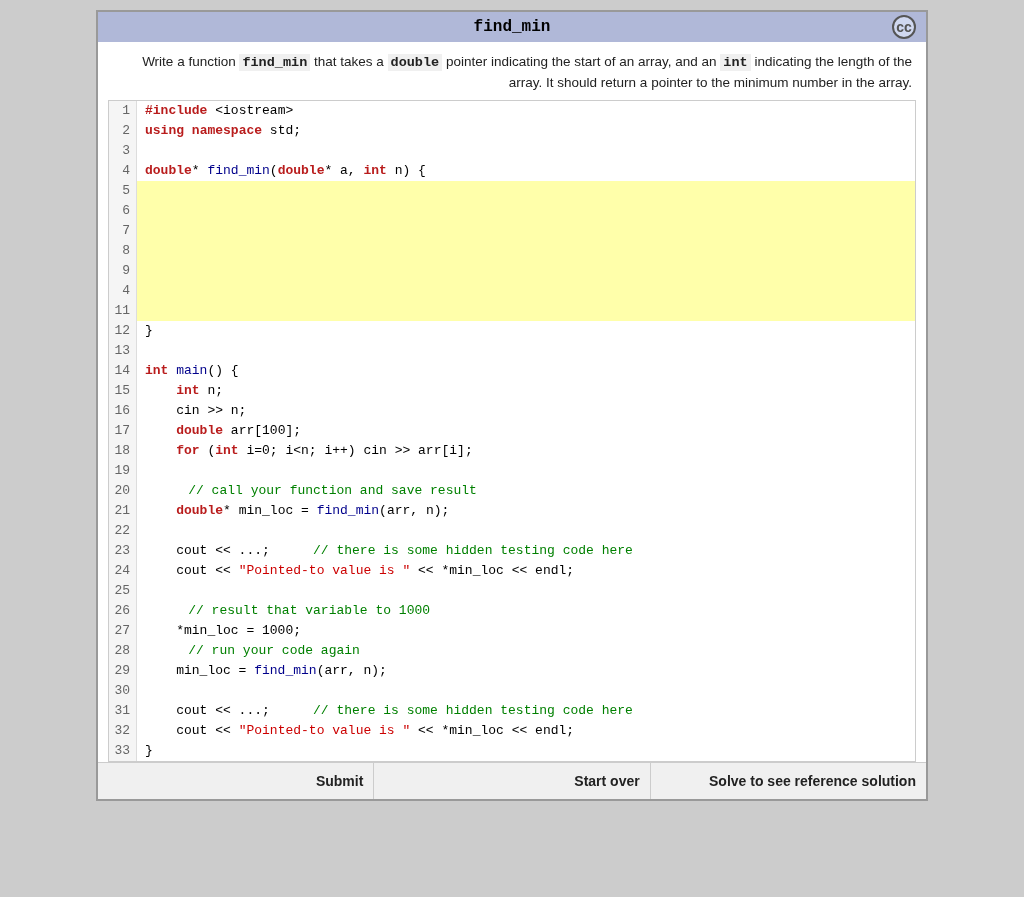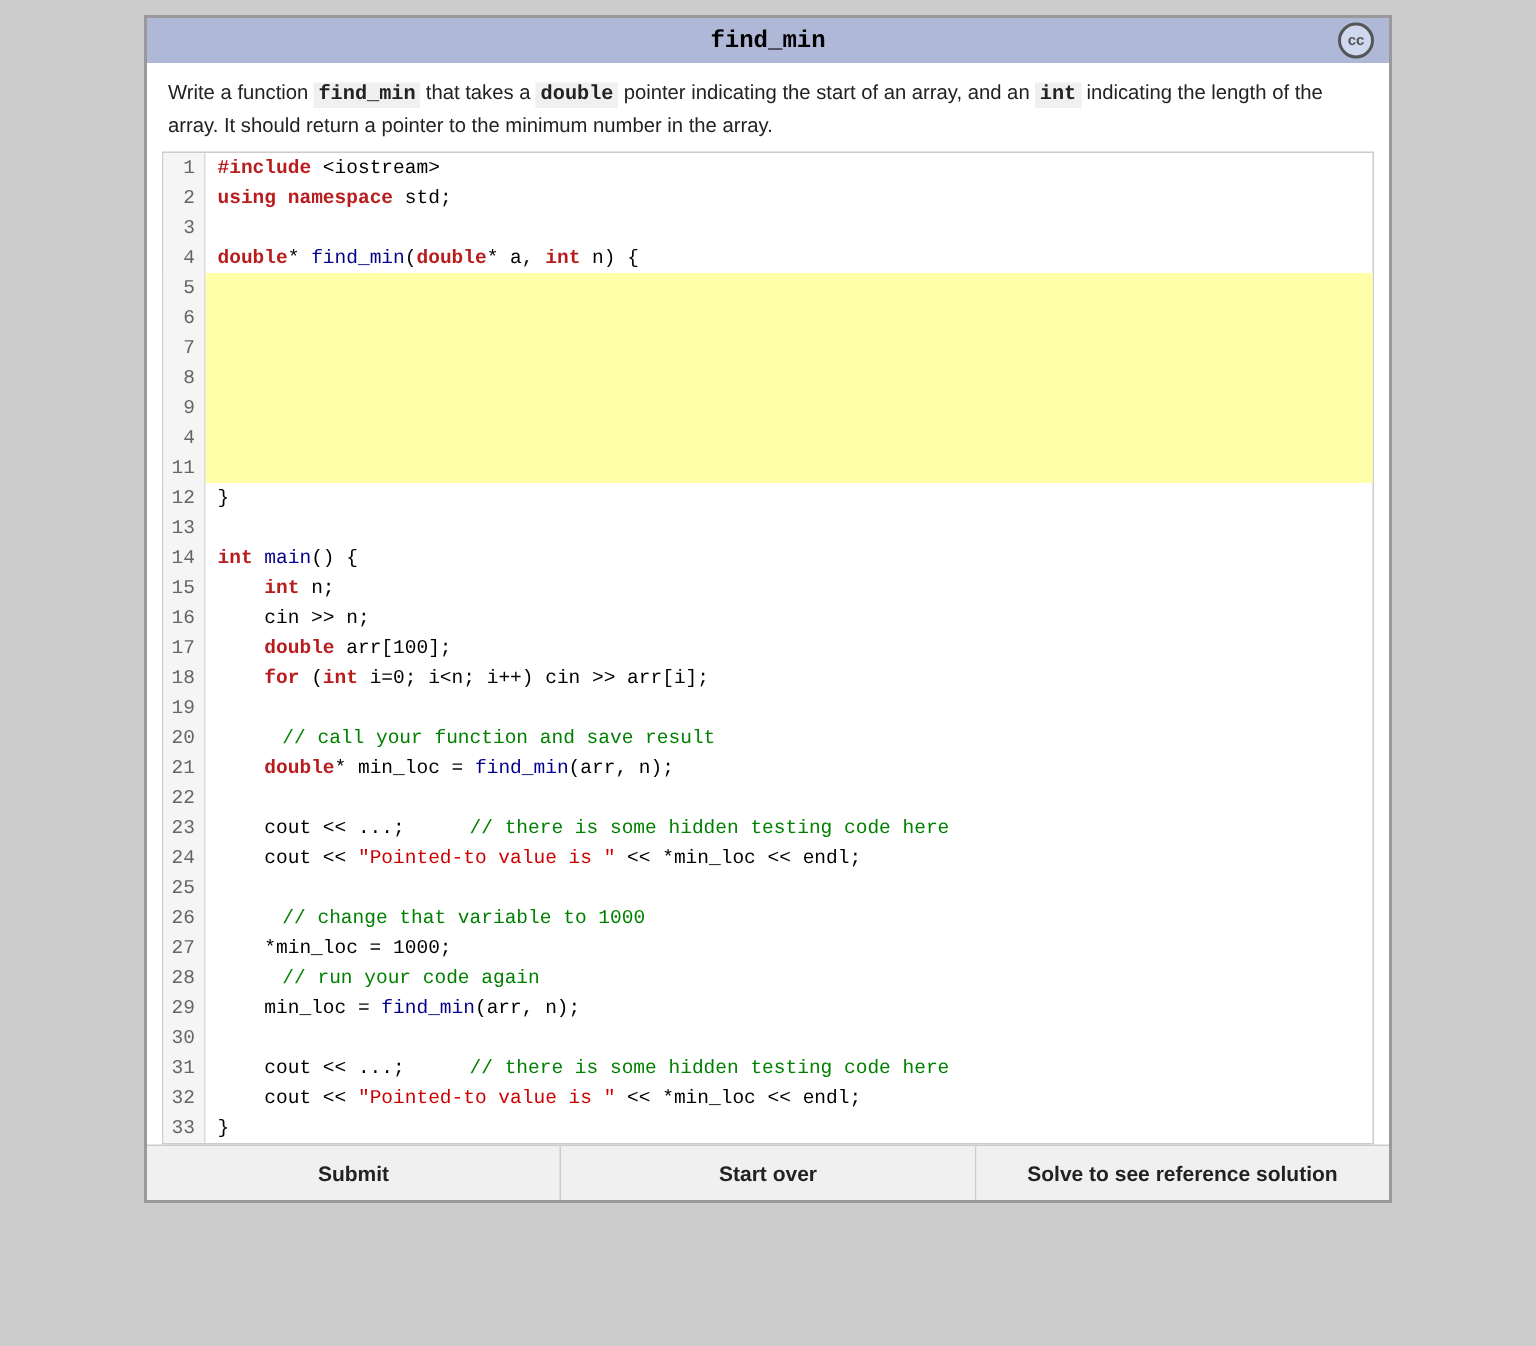--- a/index.html
+++ b/index.html
@@ -33,30 +33,31 @@
       right: 10px;
       top: 50%;
       transform: translateY(-50%);
       width: 24px;
       height: 24px;
       border: 2px solid #555;
       border-radius: 50%;
       display: flex;
       align-items: center;
       justify-content: center;
-      font-size: 10px;
+      font-size: 14px;
       font-weight: bold;
       color: #555;
       background: #d0d8f0;
     }
     .description {
       padding: 10px 14px 6px 14px;
       font-size: 13.5px;
       line-height: 1.5;
       color: #222;
+      text-align: right;
     }
     .description code, .desc-inline {
       font-family: 'Courier New', monospace;
       font-weight: bold;
       background: #f0f0f0;
       padding: 1px 3px;
     }
     .assumption {
       padding: 2px 14px 8px 14px;
       font-size: 13.5px;
@@ -98,21 +99,21 @@
     .str { color: #cc0000; }
     .comment { color: #008000; margin-left: 12px; }
     .footer {
       display: flex;
       border-top: 1px solid #ccc;
       margin-top: 0;
     }
     .footer-btn {
       flex: 1;
       padding: 10px;
-      text-align: center;
+      text-align: right;
       font-weight: bold;
       font-size: 14px;
       border: none;
       border-right: 1px solid #ccc;
       background: #f0f0f0;
       cursor: pointer;
       color: #222;
     }
     .footer-btn:last-child {
       border-right: none;
@@ -232,21 +233,21 @@
       <div class="code-line">
         <span class="line-num">24</span>
         <span class="line-content">    cout &lt;&lt; <span class="str">"Pointed-to value is "</span> &lt;&lt; *min_loc &lt;&lt; endl;</span>
       </div>
       <div class="code-line">
         <span class="line-num">25</span>
         <span class="line-content"></span>
       </div>
       <div class="code-line">
         <span class="line-num">26</span>
-        <span class="line-content">    <span class="comment">// change that variable to 1000</span></span>
+        <span class="line-content">    <span class="comment">// result that variable to 1000</span></span>
       </div>
       <div class="code-line">
         <span class="line-num">27</span>
         <span class="line-content">    *min_loc = 1000;</span>
       </div>
       <div class="code-line">
         <span class="line-num">28</span>
         <span class="line-content">    <span class="comment">// run your code again</span></span>
       </div>
       <div class="code-line">

